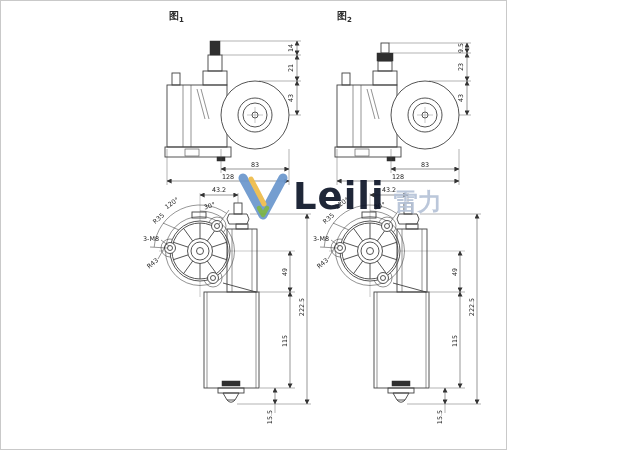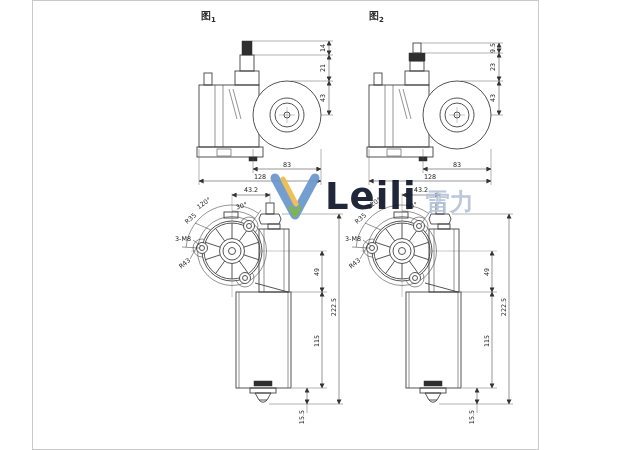--- a/index.html
+++ b/index.html
@@ -1,17 +1,17 @@
 <!DOCTYPE html>
 <html><head>
 <meta charset="utf-8">
 <style>
   html,body{margin:0;padding:0;background:#fff;}
   .canvas{position:relative;width:507px;height:450px;background:#fff;border:1px solid #c9c9c9;
-          box-sizing:border-box;overflow:hidden;font-family:"DejaVu Sans",sans-serif;margin-left:32px;}
+          box-sizing:border-box;overflow:hidden;font-family:"DejaVu Sans",sans-serif;}
   .figlabel{position:absolute;font-size:10px;color:#2b2b2b;font-weight:bold;}
   .figlabel sub{font-size:7px;}
   svg{position:absolute;overflow:visible;}
   svg .ln{stroke:#414141;stroke-width:.9;fill:none;}
   svg .lt{stroke:#4a4a4a;stroke-width:.6;fill:none;}
   svg .dk{fill:#2f2f2f;stroke:#2f2f2f;stroke-width:.5;}
   svg .wh{fill:#ffffff;stroke:#414141;stroke-width:.9;}
   svg .dim{stroke:#2f2f2f;stroke-width:.5;fill:none;}
   svg .ext{stroke:#555;stroke-width:.45;fill:none;}
   svg .cl{stroke:#777;stroke-width:.4;fill:none;}

